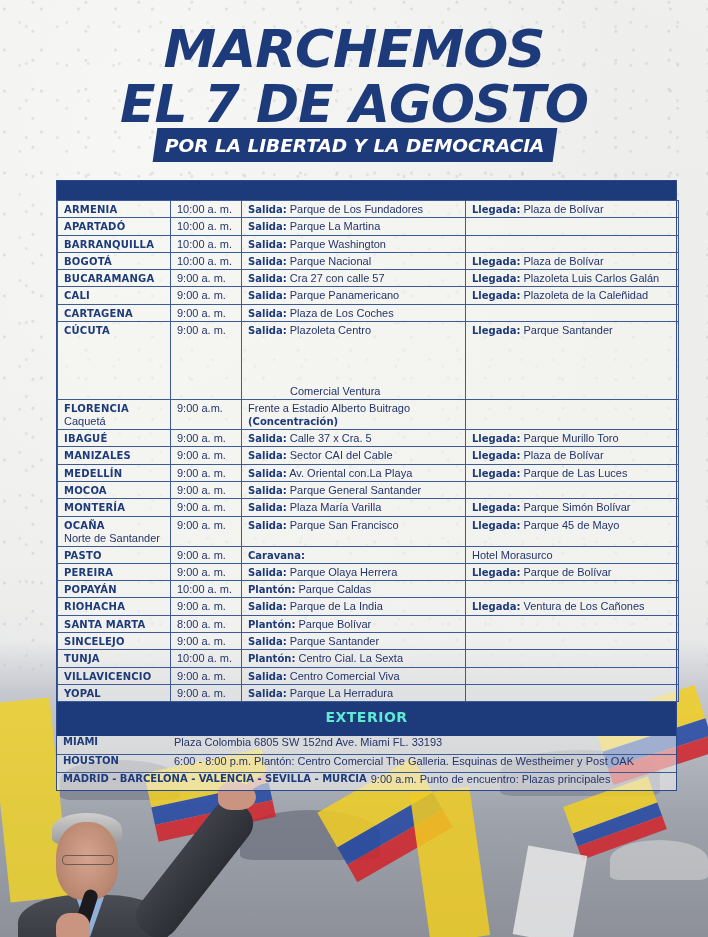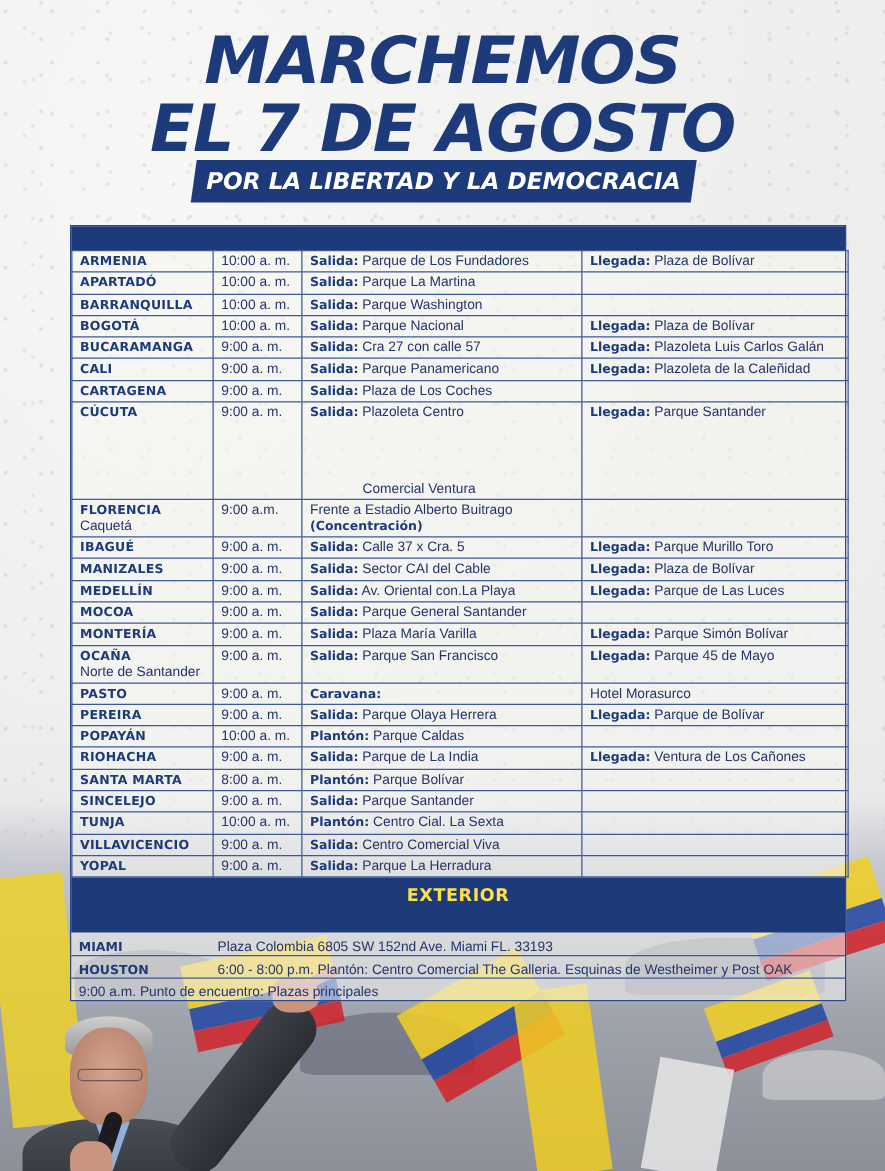--- a/index.html
+++ b/index.html
@@ -113,26 +113,26 @@
     font-family: "Liberation Sans", sans-serif; font-size: 11px; line-height: 13px;
     padding: 2px 6px 1px 6px; vertical-align: top; height: 17.3px;
   }
   td.city { font-family: "DejaVu Sans", sans-serif; font-weight: bold; font-size: 10px; color: #1d3a7a; letter-spacing: .2px; }
   td.city .sub { display:block; font-family: "Liberation Sans", sans-serif; font-weight: normal; font-size: 11px; letter-spacing: 0; color:#24356b; }
   .kw { font-family: "DejaVu Sans", sans-serif; font-weight: bold; font-size: 10px; color: #1d3a7a; }
   .indent { display:block; padding-left: 42px; margin-top: 48px; }
   col.c1 { width: 113px; } col.c2 { width: 71px; } col.c3 { width: 224px; } col.c4 { width: 213px; }
 
   .exterior-bar {
-    height: 44px; background: #1d3a7a; color: #fde047; text-align: center;
+    height: 34px; background: #1d3a7a; color: #5eead4; text-align: center;
     font-family: "DejaVu Sans", sans-serif; font-weight: bold; font-size: 14px; line-height: 30px;
     letter-spacing: .5px;
   }
   .ext-row {
-    display:flex; border-top: 1px solid #3e5a96; height: 18px; align-items: flex-end;
+    display:flex; border-top: 1px solid #3e5a96; height: 18px; align-items: flex-start;
     font-family: "Liberation Sans", sans-serif; font-size: 11px; color: #24356b;
     padding-left: 6px;
   }
   .ext-row .ec { font-family: "DejaVu Sans", sans-serif; font-weight: bold; font-size: 10px; color:#1d3a7a; width: 111px; flex: none; }
   .ext-row .ec.wide { width: auto; margin-right: 4px; }
 </style>
 </head>
 <body>
 
 <div class="texture"></div>
@@ -349,16 +349,17 @@
   <div id="ext-rows">
       <div class="ext-row" style="border-top: none;">
         <span class="ec">MIAMI</span>
                  <span>Plaza Colombia 6805 SW 152nd Ave. Miami FL. 33193</span>
       </div>
       <div class="ext-row">
         <span class="ec">HOUSTON</span>
                  <span>6:00 - 8:00 p.m. Plantón: Centro Comercial The Galleria. Esquinas de Westheimer y Post OAK</span>
       </div>
       <div class="ext-row">
+        <span class="ec wide">MADRID - BARCELONA - VALENCIA - SEVILLA - MURCIA</span>
                  <span>9:00 a.m. Punto de encuentro: Plazas principales</span>
       </div>
     </div>
 </div>
 
 </body></html>

